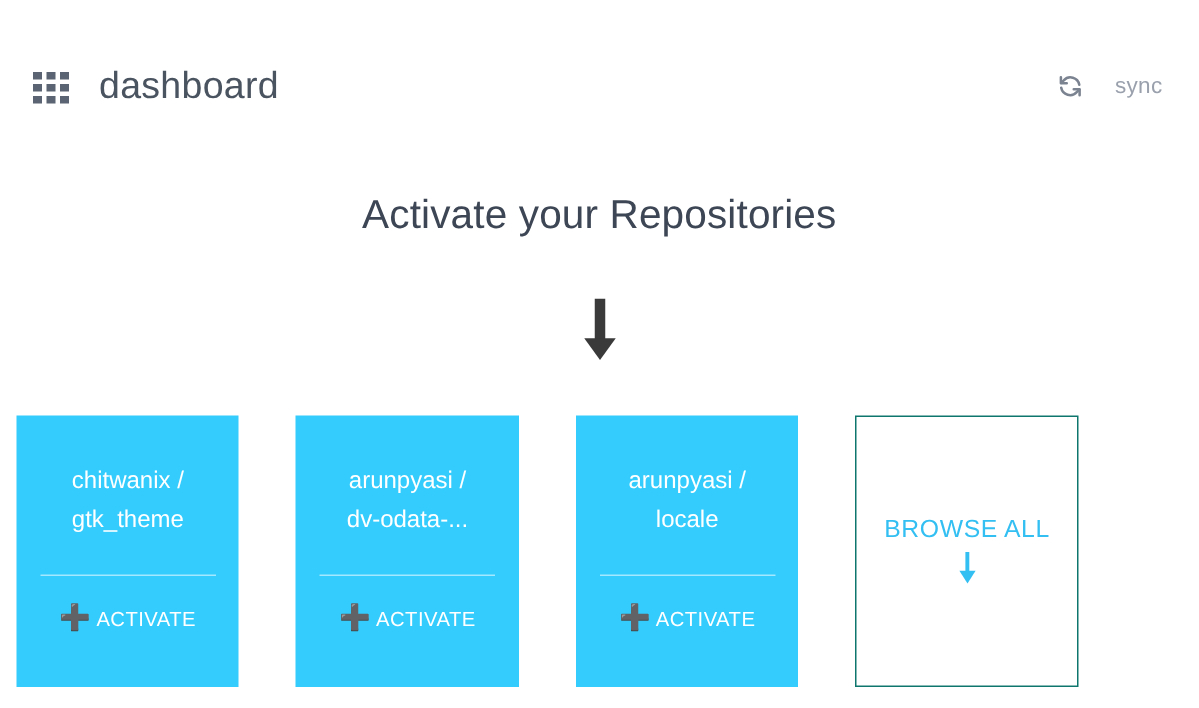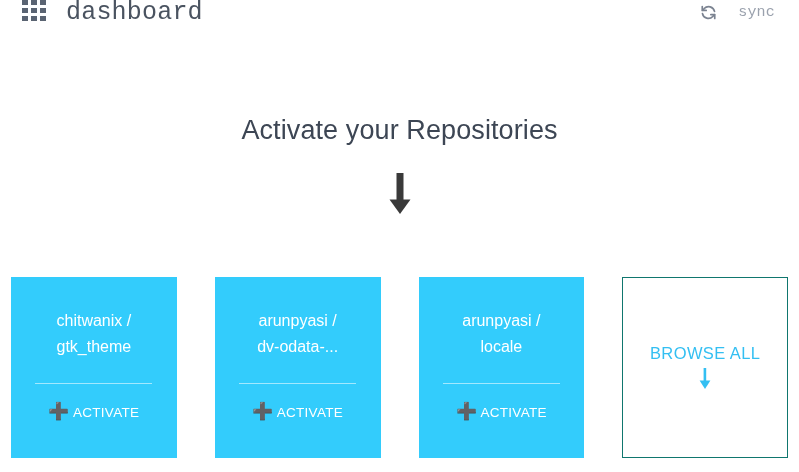--- a/index.html
+++ b/index.html
@@ -13,25 +13,24 @@
     overflow: hidden;
     font-family: "Liberation Sans", sans-serif;
     color: #3c4858;
     -webkit-font-smoothing: antialiased;
   }
 
   
   .header {
     height: 70px;
     display: flex;
-    align-items: flex-start;
+    align-items: flex-end;
     padding: 0 22px 0 20px;
     box-sizing: border-box;
     background: #ffffff;
-    font-family: Liberation Mono, monospace;
   }
   .menu-icon {
     width: 26px;
     height: 22px;
     display: grid;
     grid-template-columns: repeat(3, 6px);
     grid-template-rows: repeat(3, 5px);
     gap: 3px 3px;
     cursor: pointer;
     margin-right: 18px;
@@ -75,35 +74,35 @@
   
   .hero {
     text-align: center;
     padding-top: 40px;
   }
   .hero-title {
     font-size: 27px;
     font-weight: 400;
     color: #3d4654;
     letter-spacing: 0.1px;
-    margin: 4px;
+    margin: 17px;
     line-height: 1.2;
   }
   .hero-arrow {
     margin-top: 23px;
     display: inline-block;
     color: #3a3a3a;
   }
 
   
   .cards {
     position: absolute;
     top: 277px;
     left: 11px;
-    width: 777px;
+    width: 708px;
     display: flex;
     gap: 38px;
   }
   .card {
     width: 166px;
     height: 181px;
     box-sizing: border-box;
     background: #33ccfc;
     display: flex;
     flex-direction: column;

